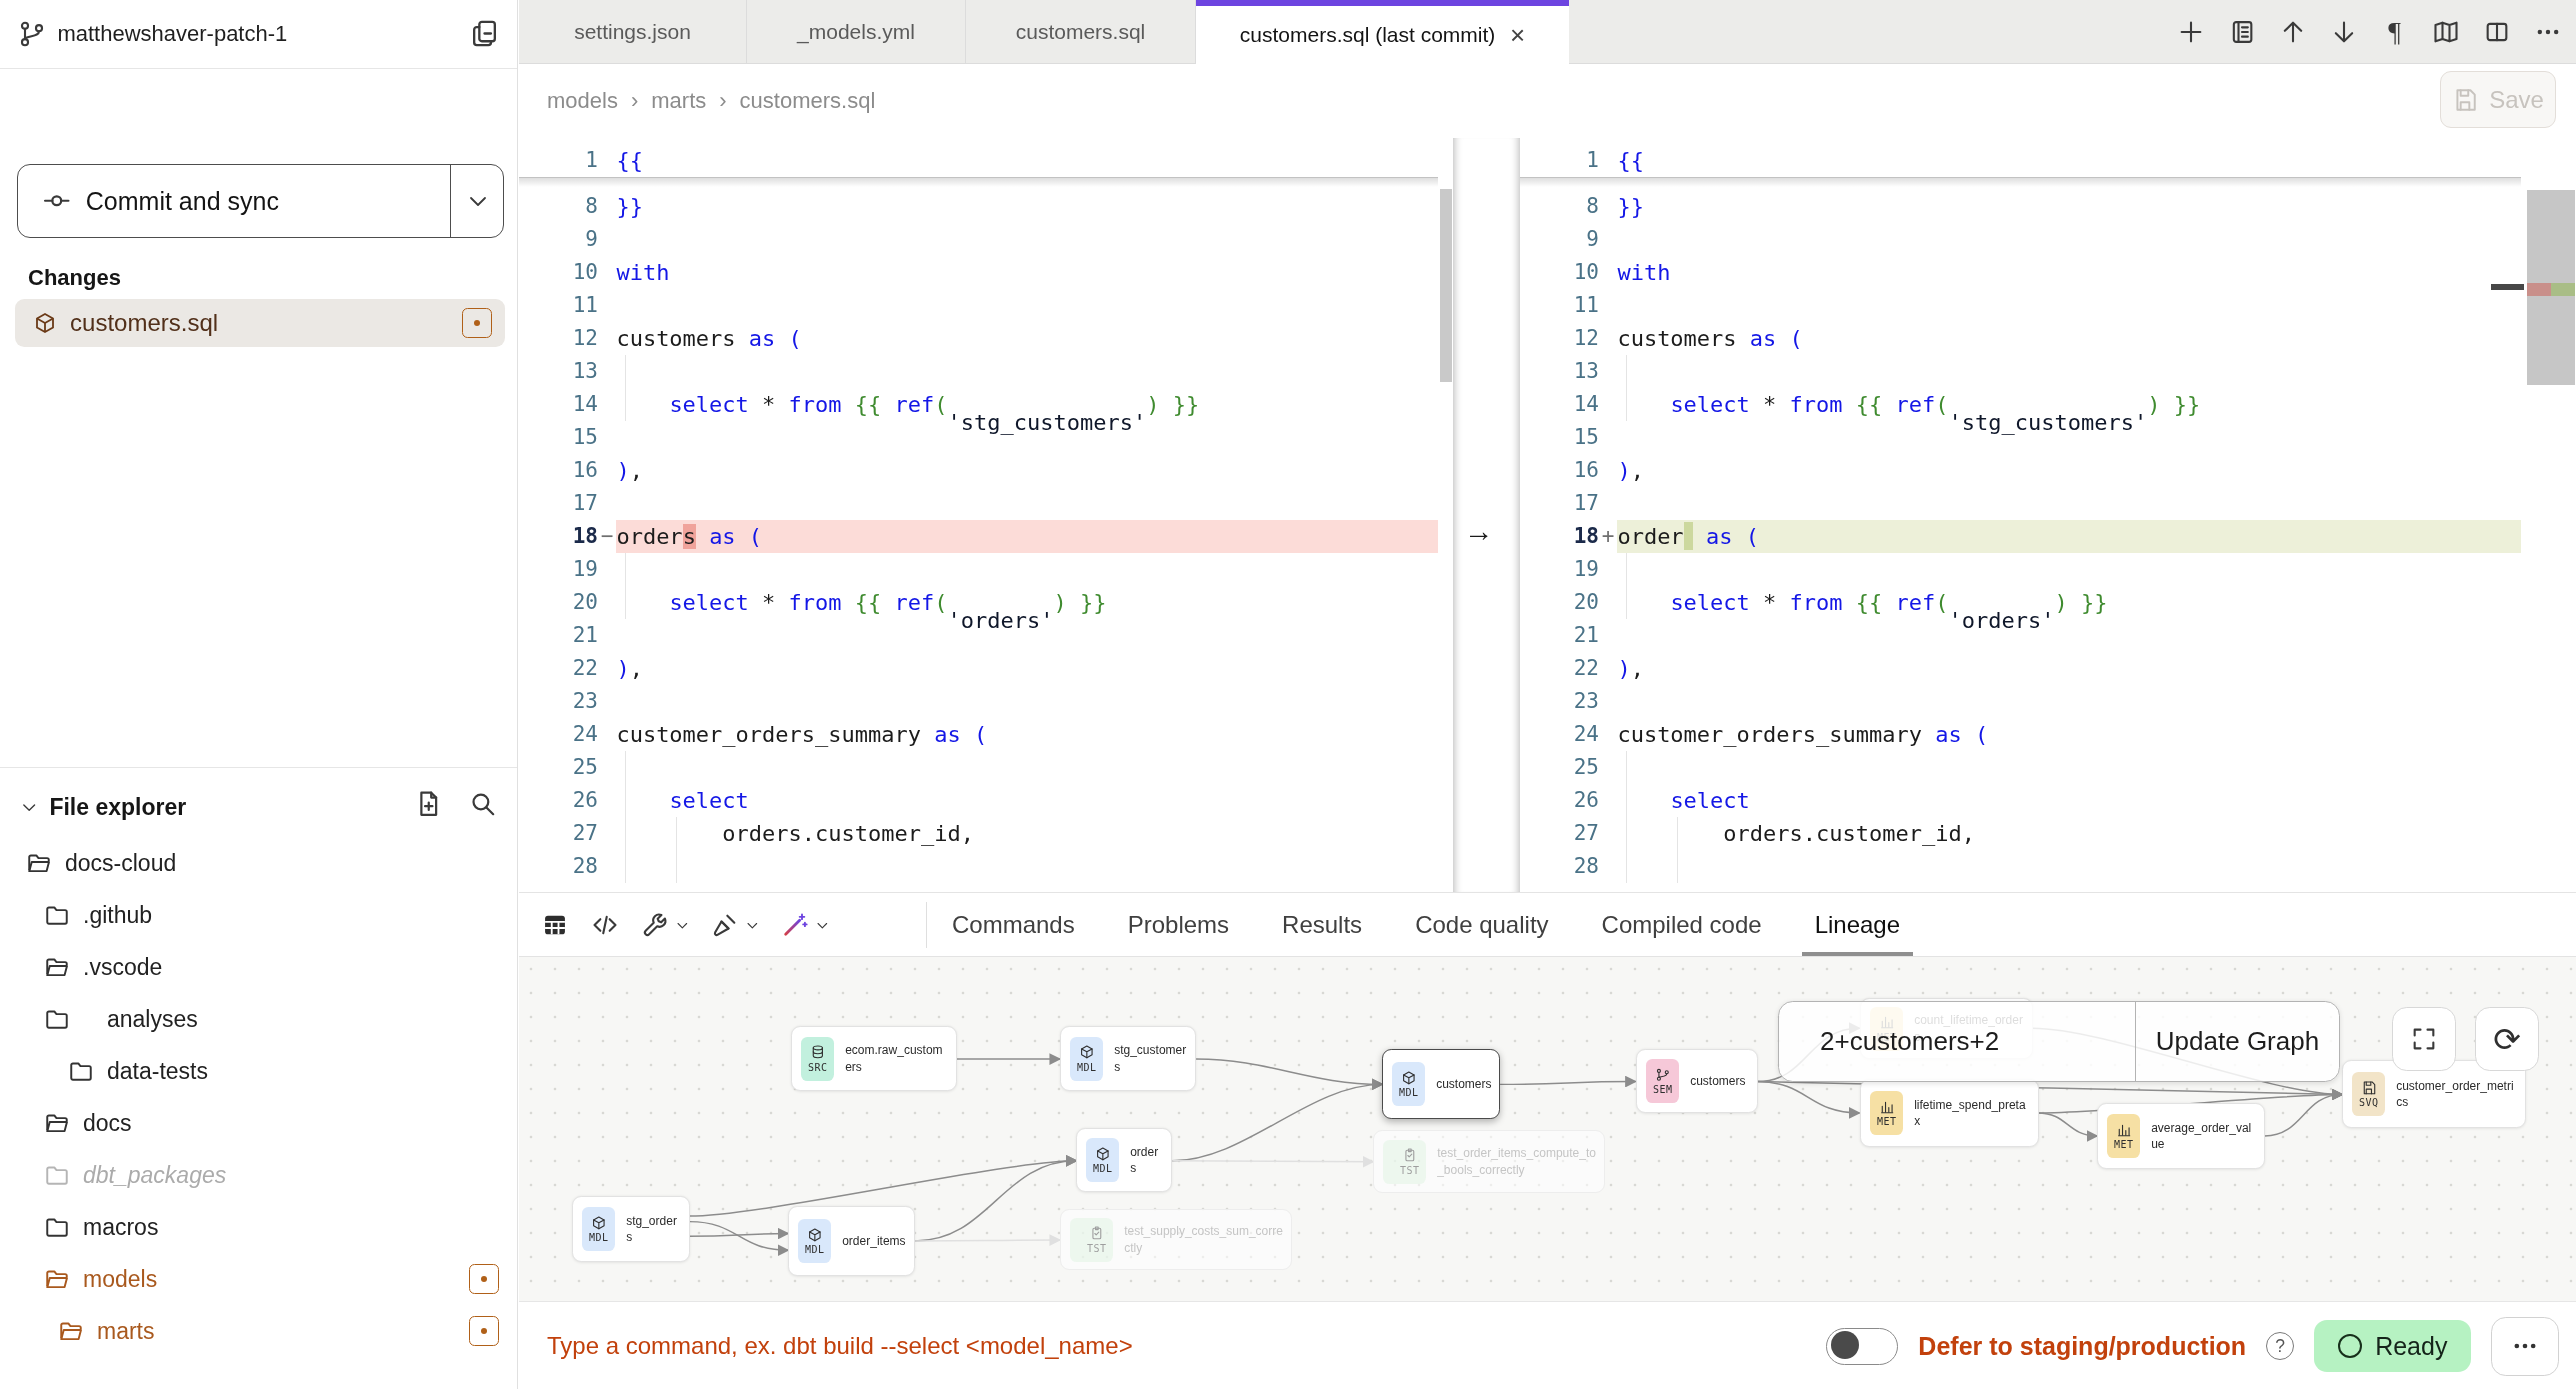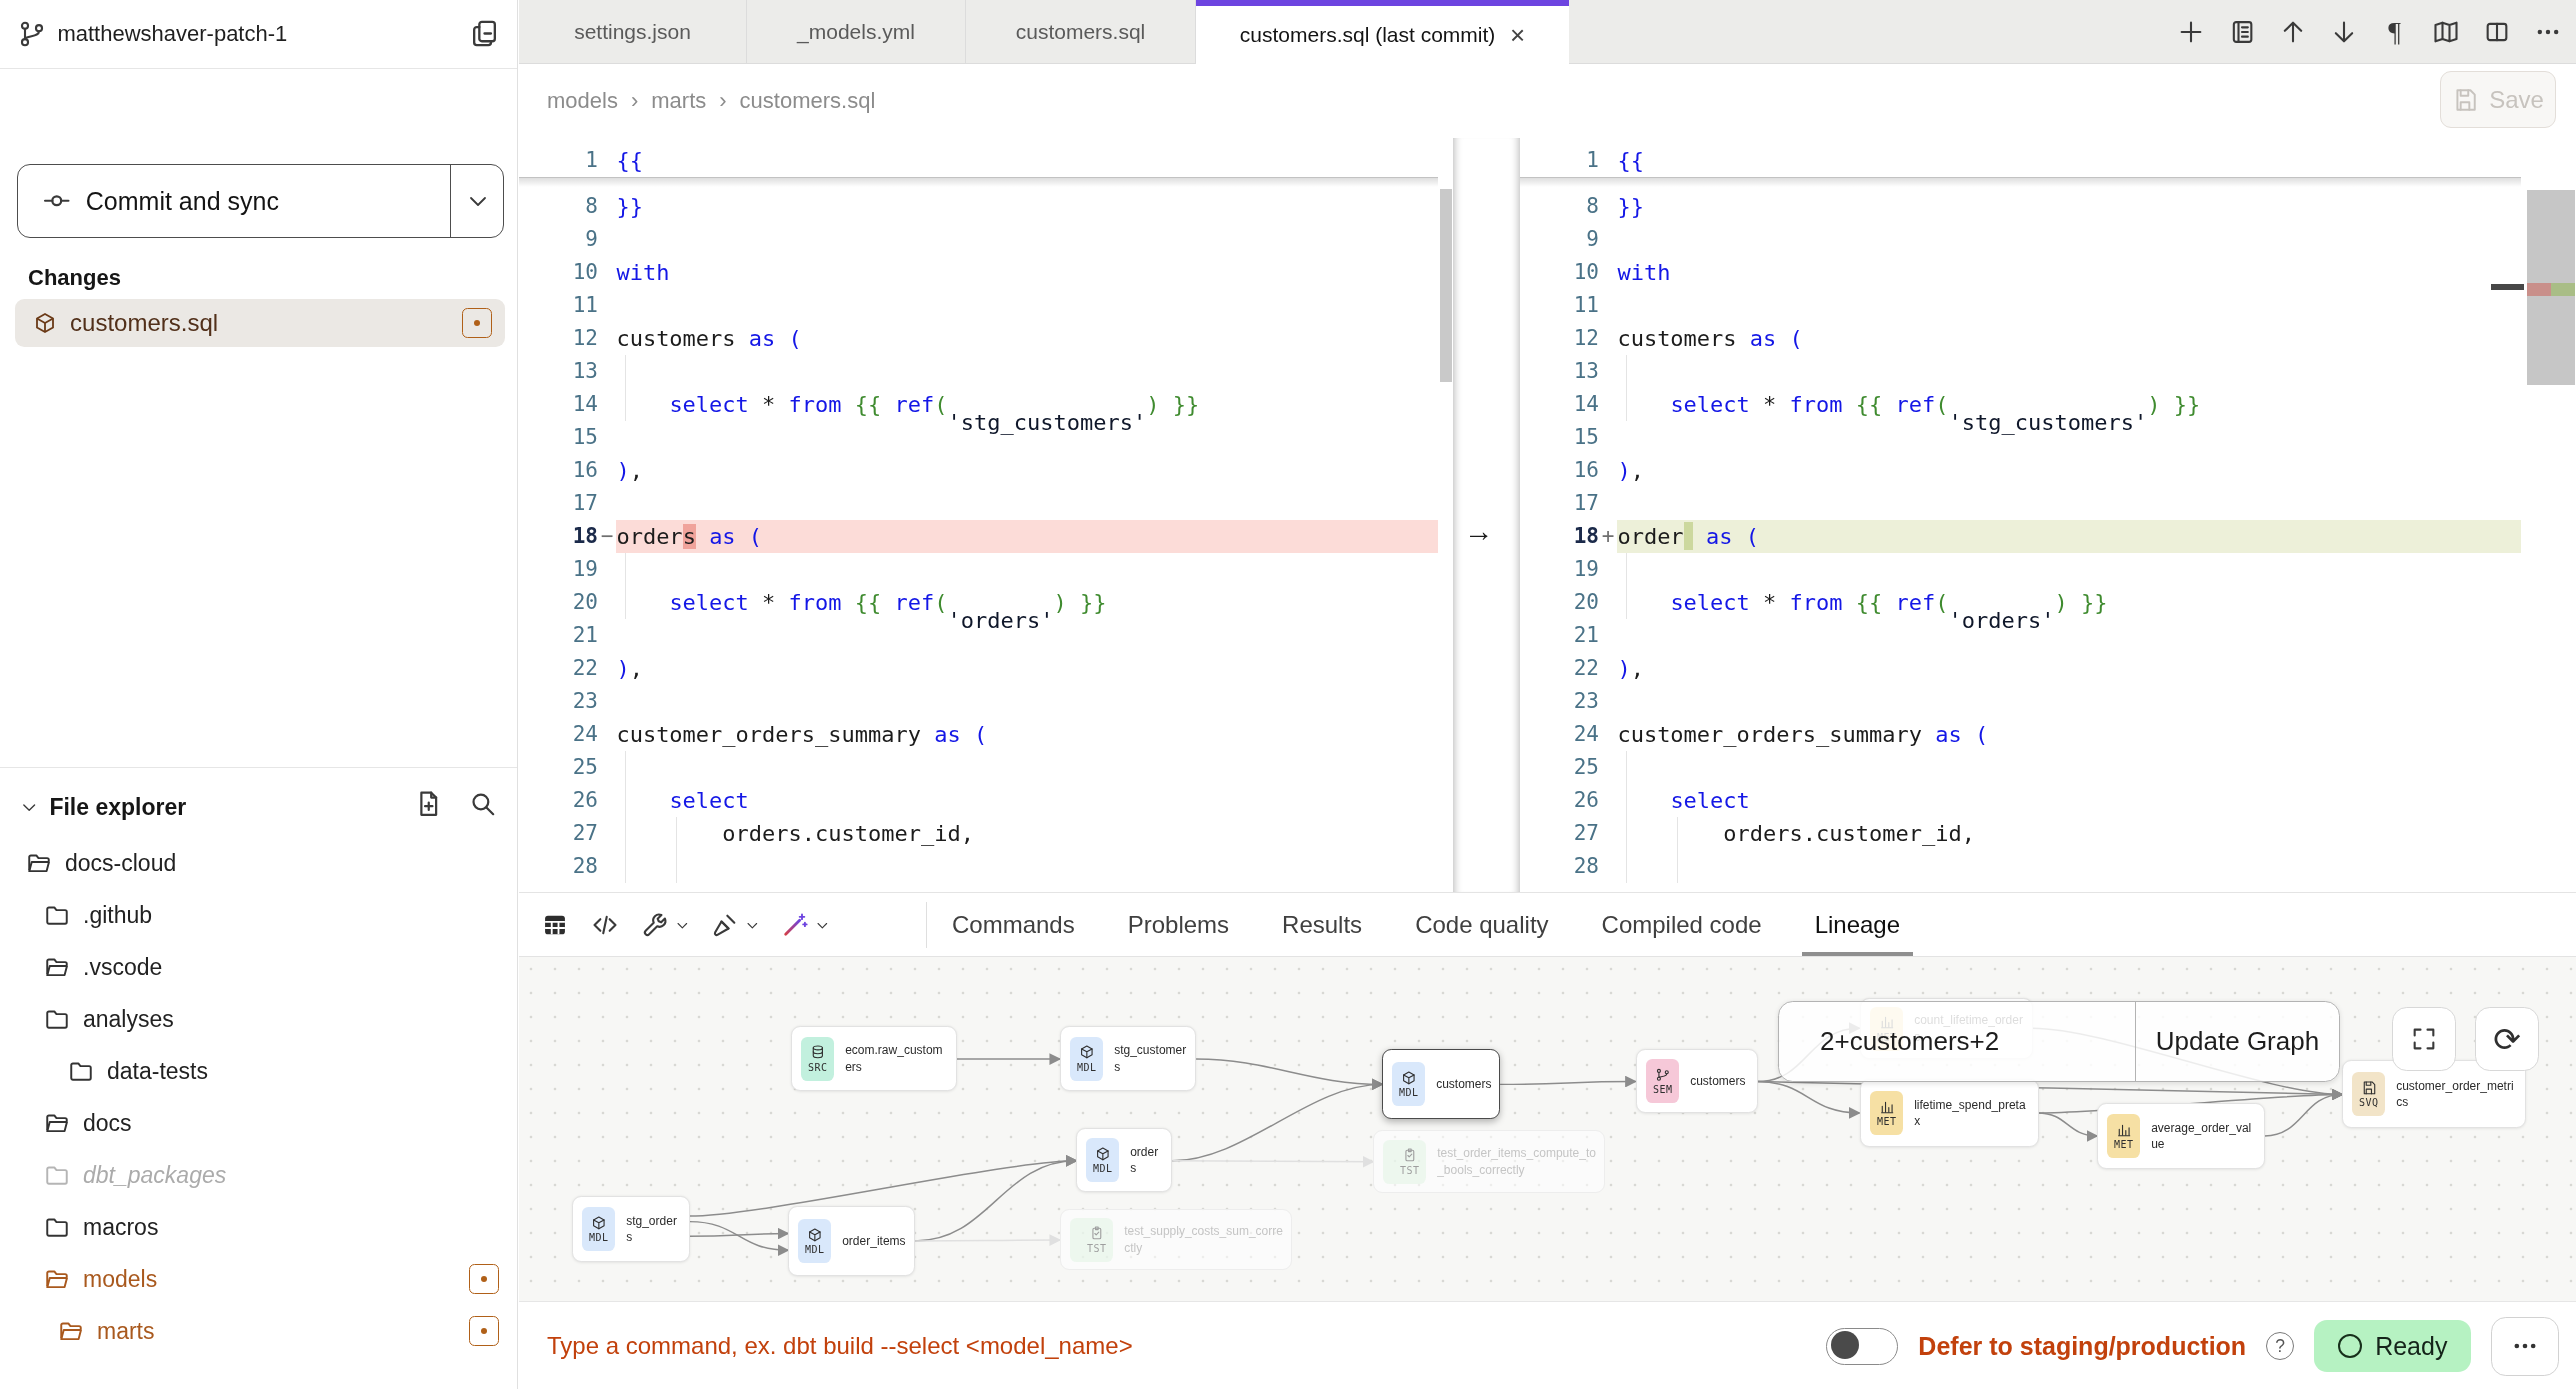--- a/index.html
+++ b/index.html
@@ -231,21 +231,21 @@
         </div>
         <div class="fe-item" style="padding-left: 44px;">
           <span style="display: flex; color: rgb(51, 51, 51);">
             <svg viewBox="0 0 24 24" style="fill: none; stroke: currentcolor; stroke-width: 1.8; stroke-linejoin: round; width: 26px; height: 26px;">
               <path d="M3 18.5V6.5A1.5 1.5 0 0 1 4.5 5h5l2 2.5h8A1.5 1.5 0 0 1 21 9v1.2"></path>
               <path d="M5.3 11h15.9L19 19.5H3z"></path>
             </svg>
           </span>
           <span class="fname">.vscode</span>
         </div>
-        <div class="fe-item" style="padding-left: 44px;">
+        <div class="fe-item" style="padding-left: 44px; gap: 24px;">
           <span style="display: flex; color: rgb(51, 51, 51);">
             <svg viewBox="0 0 24 24" style="fill: none; stroke: currentcolor; stroke-width: 1.8; stroke-linejoin: round; width: 26px; height: 26px;">
               <path d="M3 6.5A1.5 1.5 0 0 1 4.5 5h5l2 2.5h8A1.5 1.5 0 0 1 21 9v9.5a1.5 1.5 0 0 1-1.5 1.5h-15A1.5 1.5 0 0 1 3 18.5z"></path>
             </svg>
           </span>
           <span class="fname">analyses</span>
         </div>
         <div class="fe-item" style="padding-left: 44px; margin-left: 24px;">
           <span style="display: flex; color: rgb(51, 51, 51);">
             <svg viewBox="0 0 24 24" style="fill: none; stroke: currentcolor; stroke-width: 1.8; stroke-linejoin: round; width: 26px; height: 26px;">

